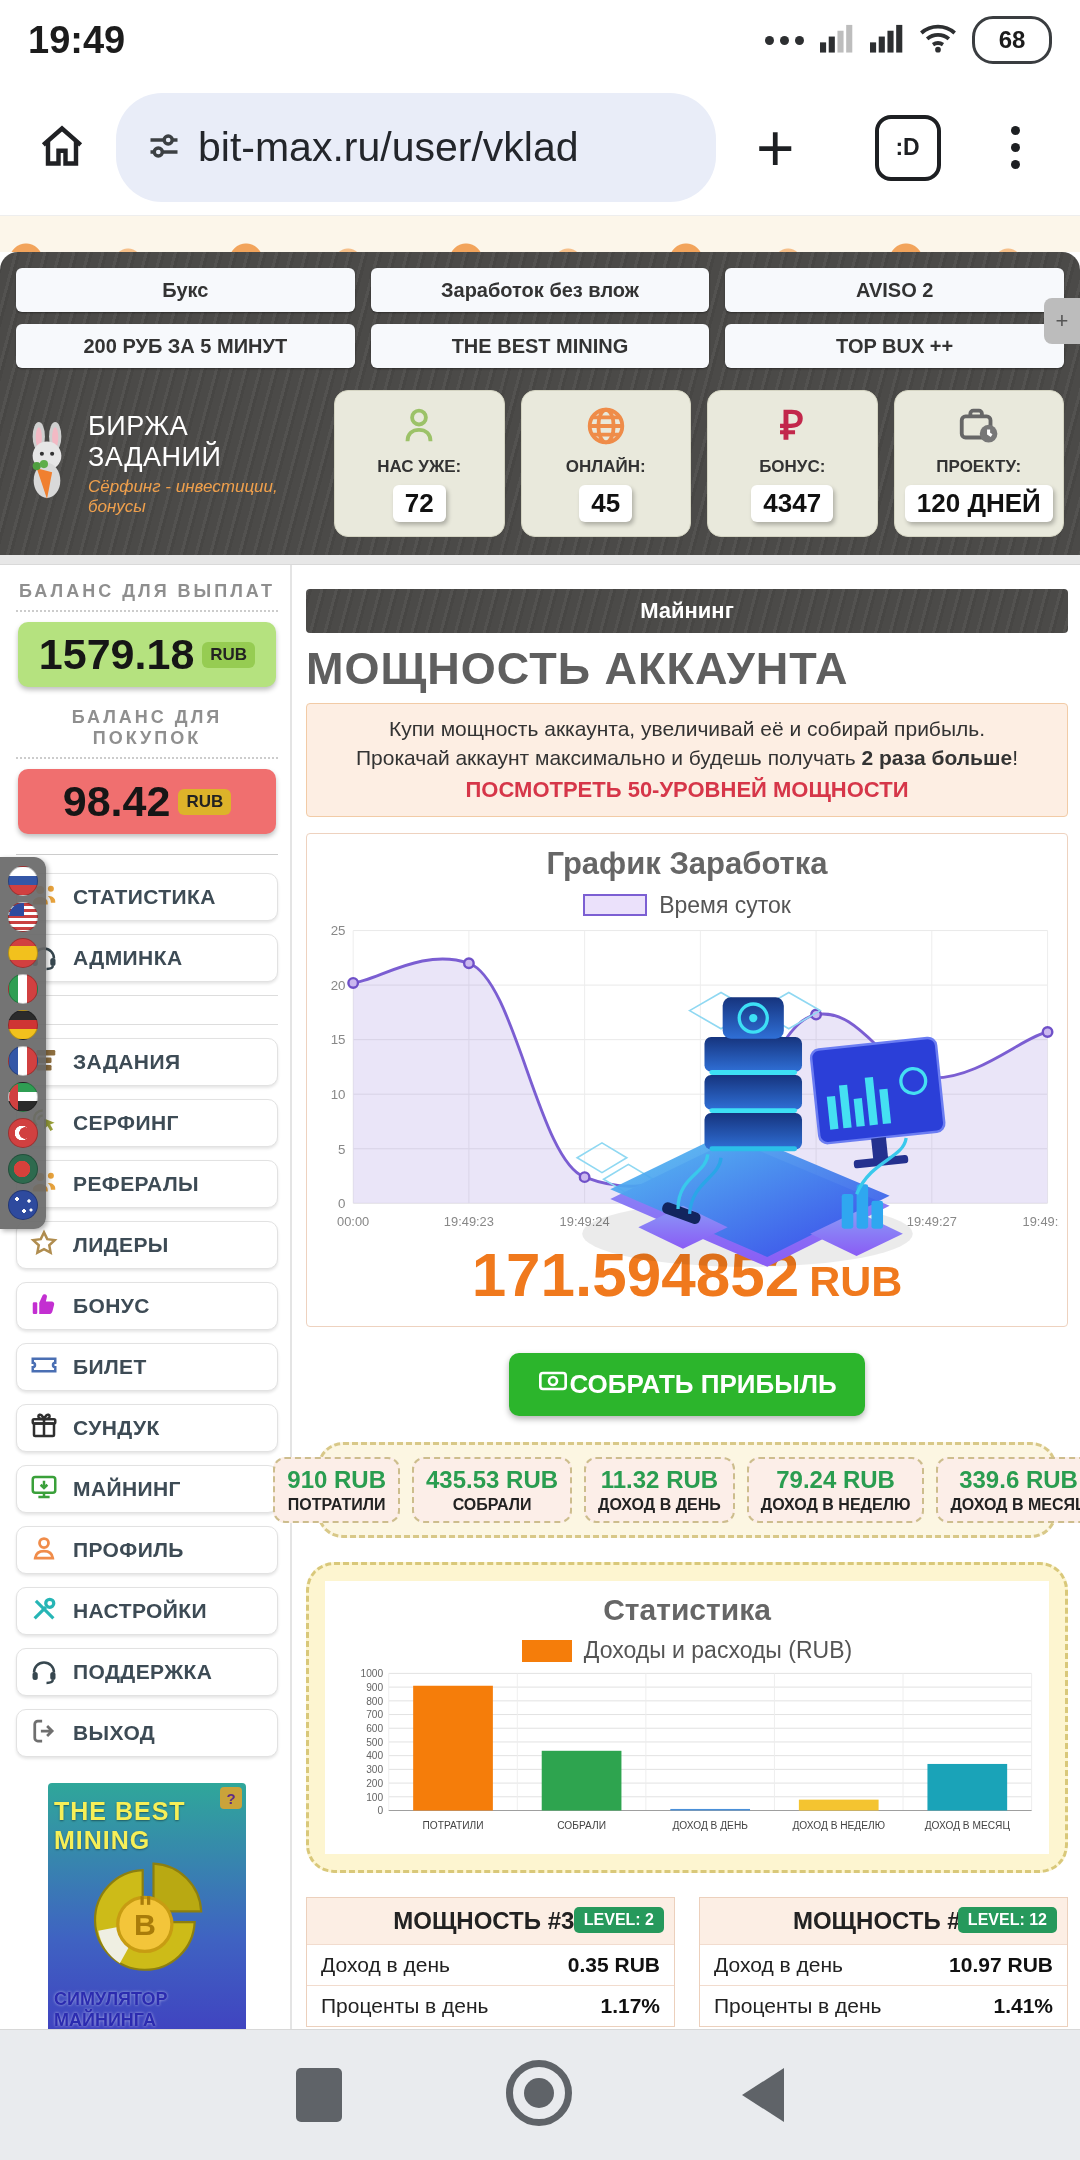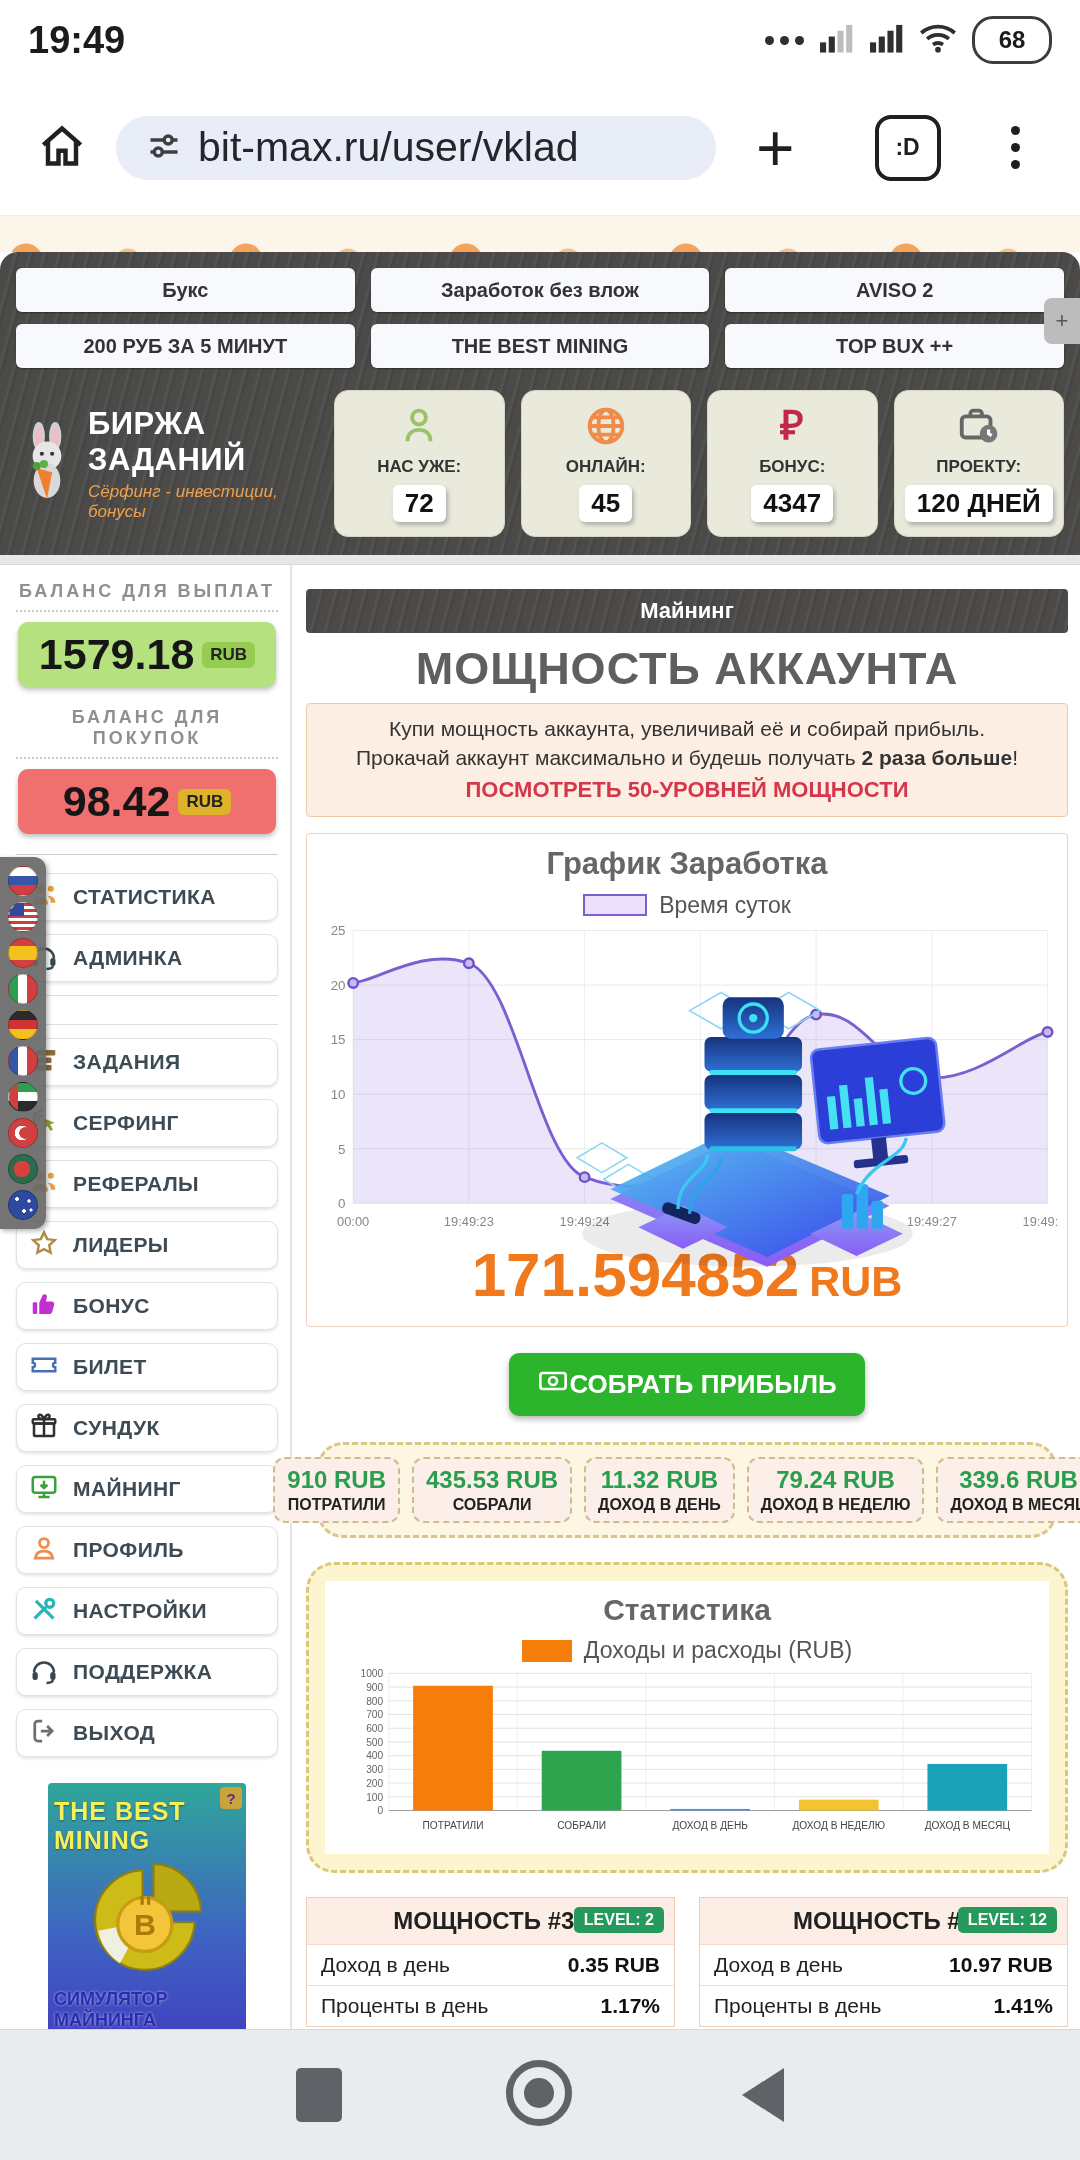--- a/index.html
+++ b/index.html
@@ -8,40 +8,40 @@
   
   .status-bar{height:80px;display:flex;align-items:center;justify-content:space-between;padding:0 28px;background:#fff;flex:none;}
   .sb-time{font-size:38px;font-weight:bold;color:#1c1c1c;}
   .sb-right{display:flex;align-items:center;gap:14px;}
   .dotrow{display:flex;gap:6px;align-items:center;}
   .dotrow i{width:9px;height:9px;border-radius:50%;background:#2d2f31;display:block;}
   .battery{min-width:74px;height:42px;border:3px solid #3a3d40;border-radius:21px;display:flex;align-items:center;justify-content:center;font-size:24px;font-weight:bold;color:#1c1c1c;background:#fff;}
 
   
   .browser-bar{height:135px;display:flex;align-items:center;gap:26px;padding:0 34px;background:#fff;flex:none;}
-  .url-pill{display:flex;align-items:center;gap:16px;background:#e9edf8;border-radius:46px;height:64px;padding:0 30px;width:540px;}
+  .url-pill{display:flex;align-items:center;gap:16px;background:#e9edf8;border-radius:46px;height:109px;padding:0 30px;width:540px;}
   .url-text{font-size:41px;color:#23262b;white-space:nowrap;overflow:hidden;}
   .plus-btn{font-size:66px;font-weight:300;color:#1d1f22;line-height:1;margin-left:14px;}
   .tab-box{width:58px;height:58px;border:4.5px solid #1d1f22;border-radius:16px;display:flex;align-items:center;justify-content:center;font-size:23px;font-weight:bold;color:#1d1f22;margin-left:54px;}
   .kebab{display:flex;flex-direction:column;gap:8px;margin-left:44px;}
   .kebab i{width:9px;height:9px;border-radius:50%;background:#1d1f22;display:block;}
 
   
   .page{flex:1;overflow:hidden;background:#fff;position:relative;}
   .pattern-strip{height:36px;background-color:#fcf6ea;border-top:1px solid #eee;
     background-image:radial-gradient(circle at 26px 44px,#f2a45c 0 16px,transparent 17px),radial-gradient(circle at 128px 46px,#f6c08a 0 13px,transparent 14px);
     background-size:220px 36px;background-repeat:repeat-x;}
   .dark{background-color:#4b4a48;background-image:repeating-linear-gradient(105deg,rgba(255,255,255,.045) 0 3px,rgba(0,0,0,.06) 3px 6px,transparent 6px 14px);}
   .dark-top{border-radius:18px 18px 0 0;position:relative;}
   .ad-grid{display:grid;grid-template-columns:repeat(3,1fr);gap:12px 16px;padding:16px 16px 12px;position:relative;}
   .ad-btn{background:#f7f9fc;border-radius:6px;height:44px;display:flex;align-items:center;justify-content:center;font-size:20px;font-weight:bold;color:#333;box-shadow:0 1px 2px rgba(0,0,0,.4);cursor:pointer;}
   .plus-chip{position:absolute;right:0;top:46px;width:36px;height:46px;background:#bcbcbc;border-radius:8px 0 0 8px;display:flex;align-items:center;justify-content:center;font-size:22px;color:#555;}
   .site-head{display:flex;align-items:center;gap:18px;padding:10px 16px 18px;}
   .logo-wrap{display:flex;align-items:center;gap:10px;width:300px;flex:none;}
-  .logo-text .t1{font-size:31px;font-weight:bold;color:#fff;letter-spacing:.5px;}
+  .logo-text .t1{font-size:27px;font-weight:normal;color:#fff;letter-spacing:.5px;}
   .logo-text .t2{font-size:17px;color:#f0a04c;font-style:italic;margin-top:4px;}
   .stat-cards{display:flex;gap:16px;flex:1;}
   .stat-card{flex:1;background:#e9e9dc;border:1px solid #d4d4c2;border-radius:14px;padding:12px 6px 14px;display:flex;flex-direction:column;align-items:center;}
   .stat-card .lab{font-size:17px;font-weight:bold;color:#333;margin-top:4px;}
   .stat-card .val{background:#fff;border-radius:6px;padding:3px 12px;font-size:26px;font-weight:bold;color:#111;margin-top:8px;box-shadow:2px 3px 4px rgba(0,0,0,.25);white-space:nowrap;}
   .gray-strip{height:9px;background:#e7e7e7;border-bottom:1px solid #d9d9d9;}
 
   
   .body{display:flex;position:relative;background:#fff;height:1505px;align-items:stretch;}
   .sidebar{width:262px;flex:none;padding:16px 12px 0 16px;border-right:2px solid #e4e4e4;}
@@ -75,21 +75,21 @@
   .f-fr{background-image:linear-gradient(90deg,#3457a7 33%,#fff 33% 66%,#d14040 66%);}
   .f-ae{background-image:linear-gradient(180deg,#2f9e53 33%,#fff 33% 66%,#2b2b2b 66%);}
   .f-ae::after{left:0;top:0;width:32%;height:100%;background:#d14040;}
   .f-tr{background-color:#d14040;background-image:radial-gradient(circle at 16px 14px,#d14040 0 5.5px,transparent 6px),radial-gradient(circle at 13px 14px,#fff 0 7px,transparent 7.5px);}
   .f-bd{background-color:#2e6a4e;background-image:radial-gradient(circle at 13px 14px,#d6413b 0 8px,transparent 8.5px);}
   .f-au{background-color:#2e4a9e;background-image:radial-gradient(circle at 8px 8px,#fff 0 1.6px,transparent 2.1px),radial-gradient(circle at 20px 10px,#fff 0 1.4px,transparent 1.9px),radial-gradient(circle at 15px 20px,#fff 0 1.6px,transparent 2.1px),radial-gradient(circle at 22px 19px,#fff 0 1.3px,transparent 1.8px);}
 
   
   .main{flex:1;padding:24px 12px 0 14px;min-width:0;}
   .section-bar{height:44px;border-radius:4px;display:flex;align-items:center;justify-content:center;color:#fff;font-size:22px;font-weight:bold;}
-  .page-title{text-align:center;font-size:45px;font-weight:bold;color:#5f5f5f;margin:10px 0 8px;letter-spacing:1px;}
+  .page-title{font-size:45px;font-weight:bold;color:#5f5f5f;margin:10px 0 8px;letter-spacing:1px;}
   .promo{background:#fdeee3;border:1px solid #f2cba6;border-radius:4px;padding:10px 14px;text-align:center;font-size:21px;color:#333;line-height:1.4;}
   .promo .lnk{display:block;color:#d63649;font-weight:bold;font-size:22px;margin-top:2px;cursor:pointer;}
   .chart-card{margin-top:16px;border:1px solid #eed2bf;border-radius:4px;background:#fff;padding:12px 8px 16px;position:relative;}
   .chart-title{text-align:center;font-size:31px;font-weight:bold;color:#666;}
   .legend-row{display:flex;align-items:center;justify-content:center;gap:12px;margin:10px 0 2px;}
   .legend-swatch-line{width:64px;height:22px;background:#ebe1fb;border:2.5px solid #7c5fd3;box-sizing:border-box;}
   .legend-label{font-size:23px;color:#555;}
   .chart-wrap{position:relative;}
   .chart-wrap svg.plot{display:block;width:100%;height:auto;}
   .illus{position:absolute;left:27%;top:40px;width:60%;pointer-events:none;}

